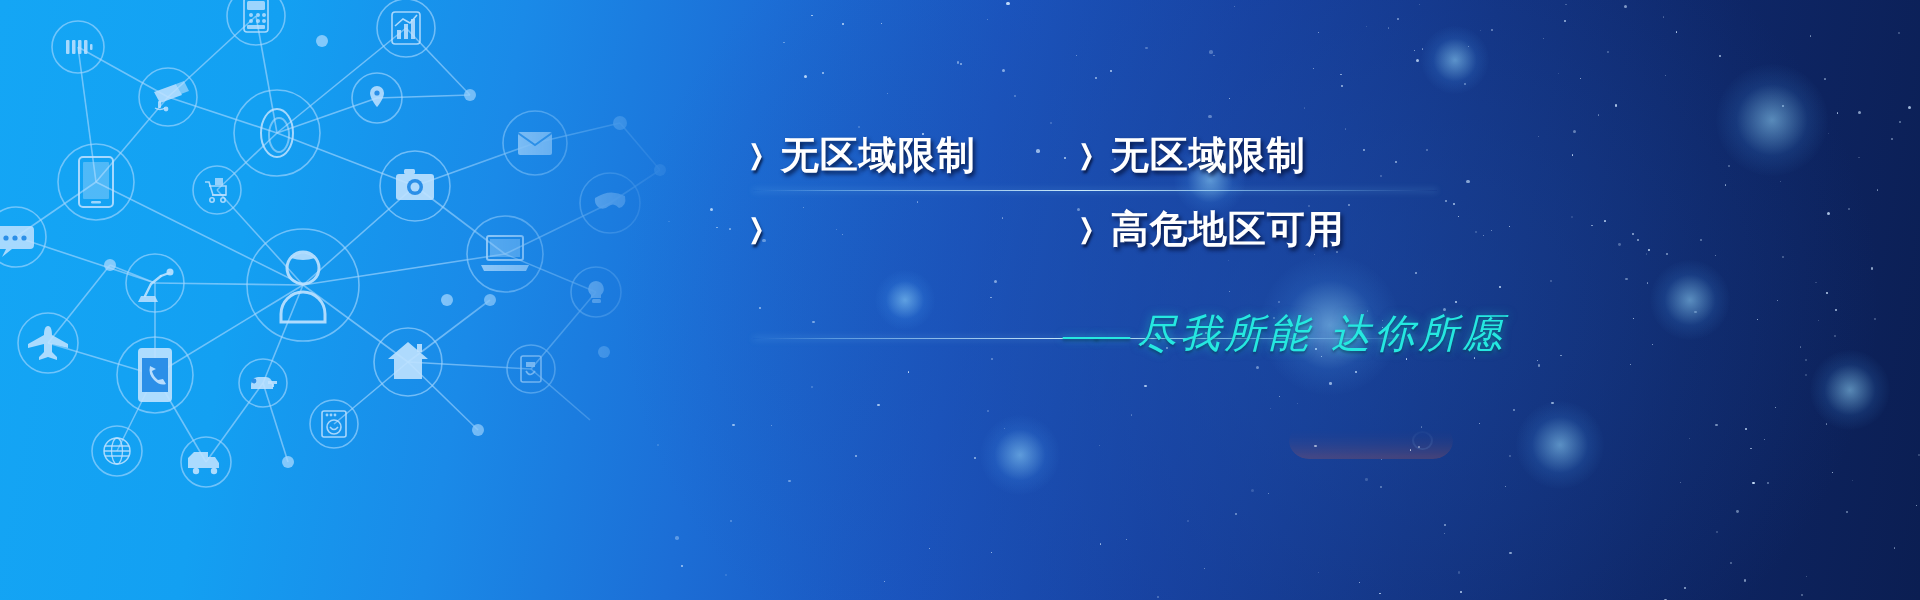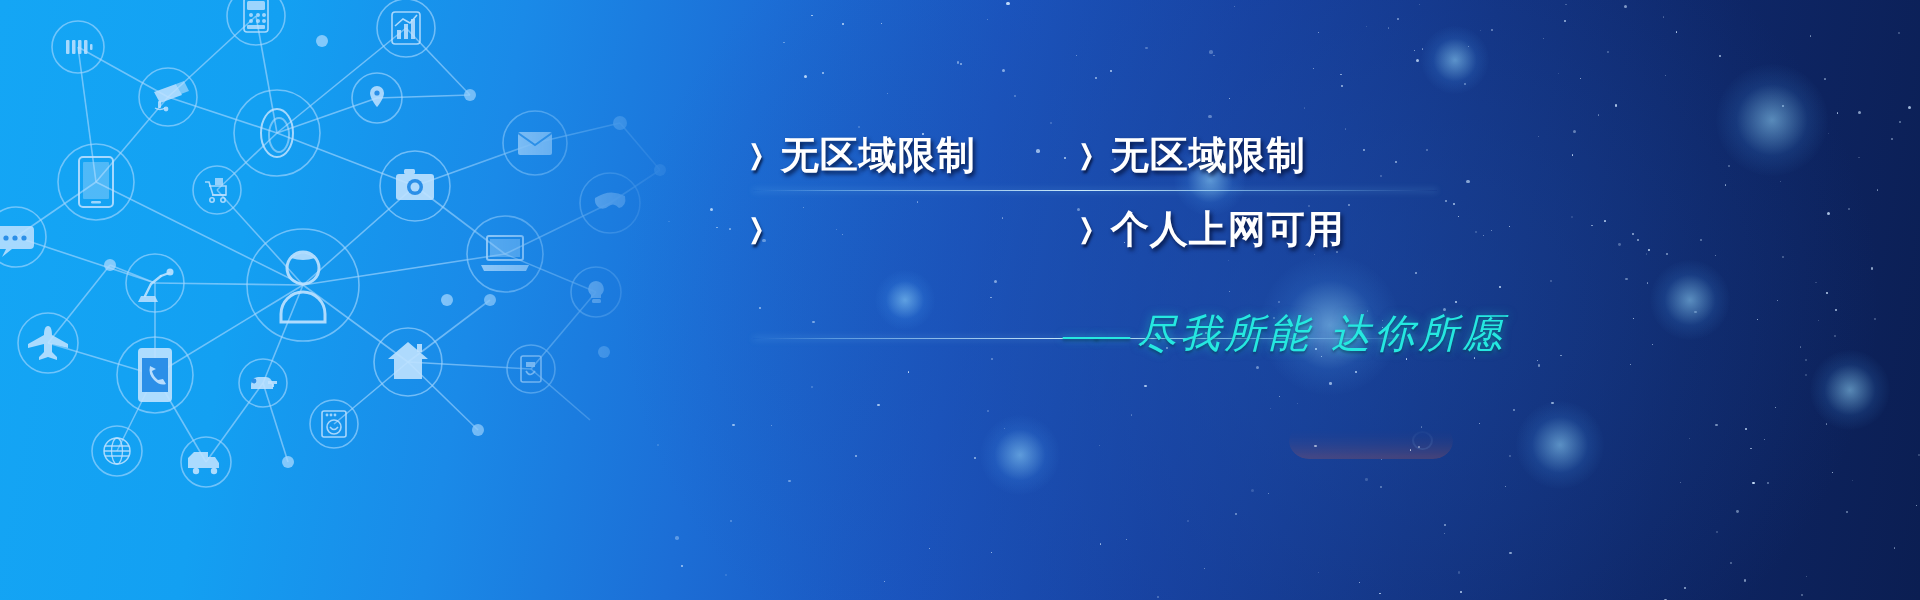--- a/index.html
+++ b/index.html
@@ -640,21 +640,21 @@
         <span class="flabel">无区域限制</span>
       </div>
       <div class="sep r1"></div>
     </div>
     <div class="frow">
       <div class="fcell">
         <span class="chev">❯</span>
       </div>
       <div class="fcell">
         <span class="chev">❯</span>
-        <span class="flabel">个人上网可用</span>
+        <span class="flabel">高危地区可用</span>
       </div>
       <div class="sep r2"></div>
     </div>
   </div>
 
   <div class="tagline">
     <span class="dash">——</span><span>尽我所能</span><span class="gap"></span><span>达你所愿</span>
   </div>
 
   <div class="cta-wrap">

